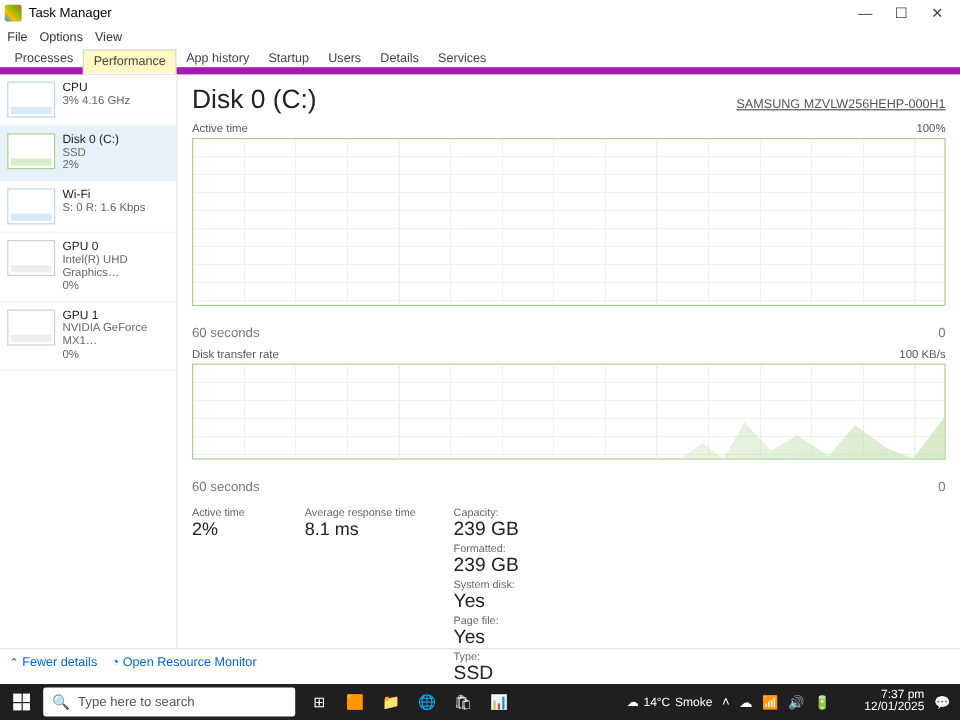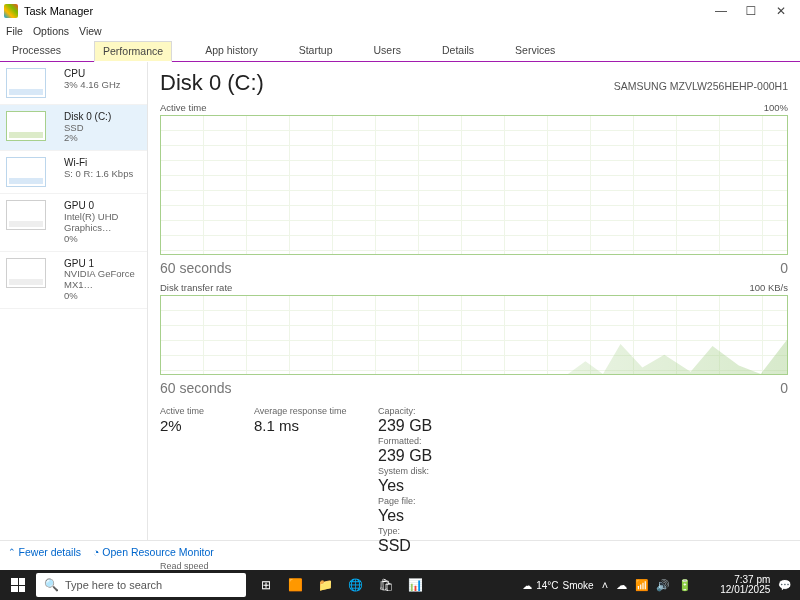--- a/index.html
+++ b/index.html
@@ -11,58 +11,58 @@
   .title-bar { height: 22px; display: flex; align-items: center; padding: 0 4px; font-size: 11px; }
   .title-bar .tb-icon { width: 14px; height: 14px; background: linear-gradient(45deg,#00a2ed,#ffb900,#7fba00,#f25022); margin-right: 6px; border-radius: 2px; }
   .title-bar .tb-spacer { flex: 1; }
   .title-bar .tb-ctrl { width: 30px; text-align: center; font-size: 12px; color: #444; cursor: pointer; }
 
   
   .menu-bar { height: 18px; display: flex; align-items: center; gap: 10px; padding: 0 6px; font-size: 10.5px; color: #333; }
   .menu-bar span { cursor: pointer; }
 
   
-  .tab-strip { height: 22px; display: flex; align-items: center; padding: 0 4px; font-size: 10.5px; border-bottom: 1px solid #a21caf; gap: 25px; }
+  .tab-strip { height: 22px; display: flex; align-items: flex-start; padding: 0 4px; font-size: 10.5px; border-bottom: 6px solid #a21caf; }
   .tab-strip .tab { padding: 3px 8px 4px; color: #444; cursor: pointer; }
   .tab-strip .tab.active { border: 1px solid #d9d9d9; border-bottom: 1px solid #fff; background: #fef9c3; position: relative; top: 1px; }
 
   
   .body-split { display: flex; height: 478px; }
 
   
   .sidebar { width: 148px; border-right: 1px solid #e6e6e6; overflow: hidden; }
-  .side-item { display: flex; padding: 6px 6px; gap: 18px; border-bottom: 1px solid #f2f2f2; cursor: pointer; }
+  .side-item { display: flex; padding: 6px 6px; gap: 6px; border-bottom: 1px solid #f2f2f2; cursor: pointer; }
   .side-item.selected { background: #e6f2fb; }
   .side-thumb { width: 40px; height: 30px; border: 1px solid #bcd6ec; background: #fff; flex: none; position: relative; }
   .side-thumb.green { border-color: #a7d08c; }
   .side-thumb.gray  { border-color: #cfcfcf; }
   .side-thumb::after { content: ""; position: absolute; left: 2px; right: 2px; bottom: 2px; height: 6px; background: #d8e8f7; }
   .side-thumb.green::after { background: #dcebc9; }
   .side-thumb.gray::after  { background: #eee; }
   .side-text { font-size: 9.5px; line-height: 1.15; color: #222; overflow: hidden; }
   .side-text .main { font-size: 10px; }
   .side-text .sub  { color: #666; }
 
   
   .main-panel { flex: 1; padding: 8px 12px 4px; display: flex; flex-direction: column; }
   .mp-header-row { display: flex; align-items: baseline; }
   .mp-title { font-size: 22px; font-weight: 400; color: #222; }
-  .mp-model { margin-left: auto; font-size: 10.5px; color: #555; }
+  .mp-model { margin-left: auto; font-size: 10.5px; color: #555; text-decoration: underline; }
 
   
   .chart-box { margin-top: 6px; }
   .chart-box .chart-label-row { display: flex; font-size: 9.5px; color: #555; }
   .chart-box .chart-label-row .spacer { flex: 1; }
   .chart-area { border: 1px solid #a7d08c; height: 140px; background: #fff; position: relative; margin-top: 2px; }
   .chart-area .grid { position: absolute; inset: 0; background-image:
       repeating-linear-gradient(to right, transparent 0 42px, #eef5e7 42px 43px),
       repeating-linear-gradient(to bottom, transparent 0 14px, #eef5e7 14px 15px);
   }
   .chart-area.small { height: 80px; }
-  .chart-footer-row { display: flex; font-size: 14px; color: #777; margin-top: 5px; text-align: right; }
+  .chart-footer-row { display: flex; font-size: 11px; color: #777; margin-top: 17px; text-align: right; }
   .chart-footer-row .spacer { flex: 1; }
 
   
   .wave { position: absolute; right: 0; bottom: 0; width: 35%; height: 55%; background:
      linear-gradient(90deg, rgba(167,208,140,.25), rgba(167,208,140,.45));
      clip-path: polygon(0 100%, 8% 70%, 16% 100%, 24% 30%, 34% 85%, 44% 55%, 56% 95%, 66% 35%, 78% 80%, 88% 100%, 100% 20%, 100% 100%);
      border-top: 1px solid #88be63;
   }
 
   

